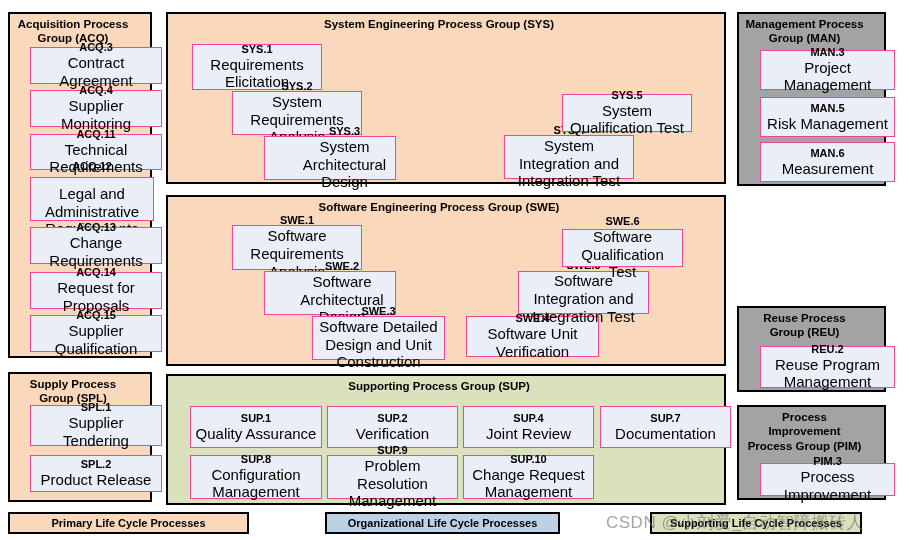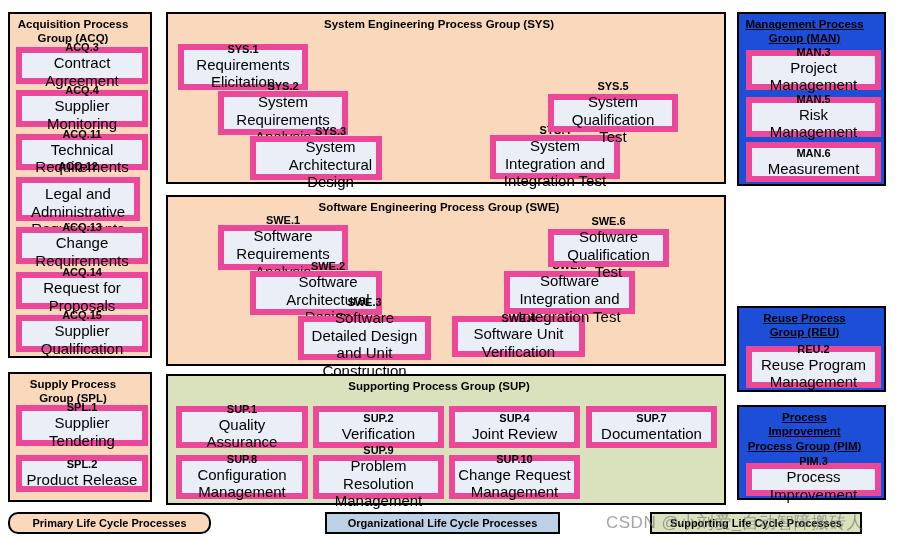--- a/index.html
+++ b/index.html
@@ -2,28 +2,28 @@
 <html><head>
 <meta charset="utf-8">
 <style>
   * { box-sizing: border-box; margin: 0; padding: 0; }
   html,body { background:#ffffff; }
   body { font-family: "Liberation Sans", "DejaVu Sans", sans-serif; color:#000; }
   .canvas { position:relative; width:909px; height:540px; background:#ffffff; overflow:hidden; }
 
   .group { position:absolute; border:2px solid #000; }
   .group.peach { background:#FAD8BB; }
-  .group.blue  { background:#1d4ed8;text-decoration:underline; }
+  .group.blue  { background:#a3a3a3; }
   .group.green { background:#D9E2BD; }
 
   .gtitle { font-weight:bold; font-size:11.5px; line-height:1.25; text-align:center; padding:3px 20px 0 6px; }
 
-  .pbox { position:absolute; background:#E9EEF7; border:6px solid #ec4899;
+  .pbox { position:absolute; background:#E9EEF7; border:1px solid #ec4899;
           display:flex; flex-direction:column; align-items:center; justify-content:center;
-          text-align:center; line-height:1.18; padding:1px 3px; }
+          text-align:center; line-height:1.18; padding:1px 3px;margin-left:14px; }
   .pid   { font-weight:bold; font-size:11px; }
   .pname { font-size:15px; }
 
   .legend-box { position:absolute; height:22px; border:2px solid #000;
                 display:flex; align-items:center; justify-content:center;
                 font-weight:bold; font-size:11px; }
   .legend-box.peach { background:#FAD8BB; }
   .legend-box.blue  { background:#BCD1E5; }
   .legend-box.green { background:#D9E2BD; }
 
@@ -189,19 +189,19 @@
   </div>
 
   <div class="group blue" style="left:737px;top:405px;width:149px;height:95px;">
     <div class="gtitle">Process Improvement Process Group (PIM)</div>
     <div class="pbox" style="left:7px;top:56px;width:135px;height:33px;">
       <div class="pid">PIM.3</div>
       <div class="pname">Process Improvement</div>
     </div>
   </div>
 
-  <div class="legend-box peach" style="left:8px;top:512px;width:203px;border-radius:10px;">Primary Life Cycle Processes</div>
+  <div class="legend-box peach" style="left:8px;top:512px;width:241px;">Primary Life Cycle Processes</div>
   <div class="legend-box blue" style="left:325px;top:512px;width:235px;">Organizational Life Cycle Processes</div>
   <div class="legend-box green" style="left:650px;top:512px;width:212px;">Supporting Life Cycle Processes</div>
 
   <div class="watermark">CSDN @小刘爱_自动智障搬砖人</div>
 
 </div>
 
 </body></html>

